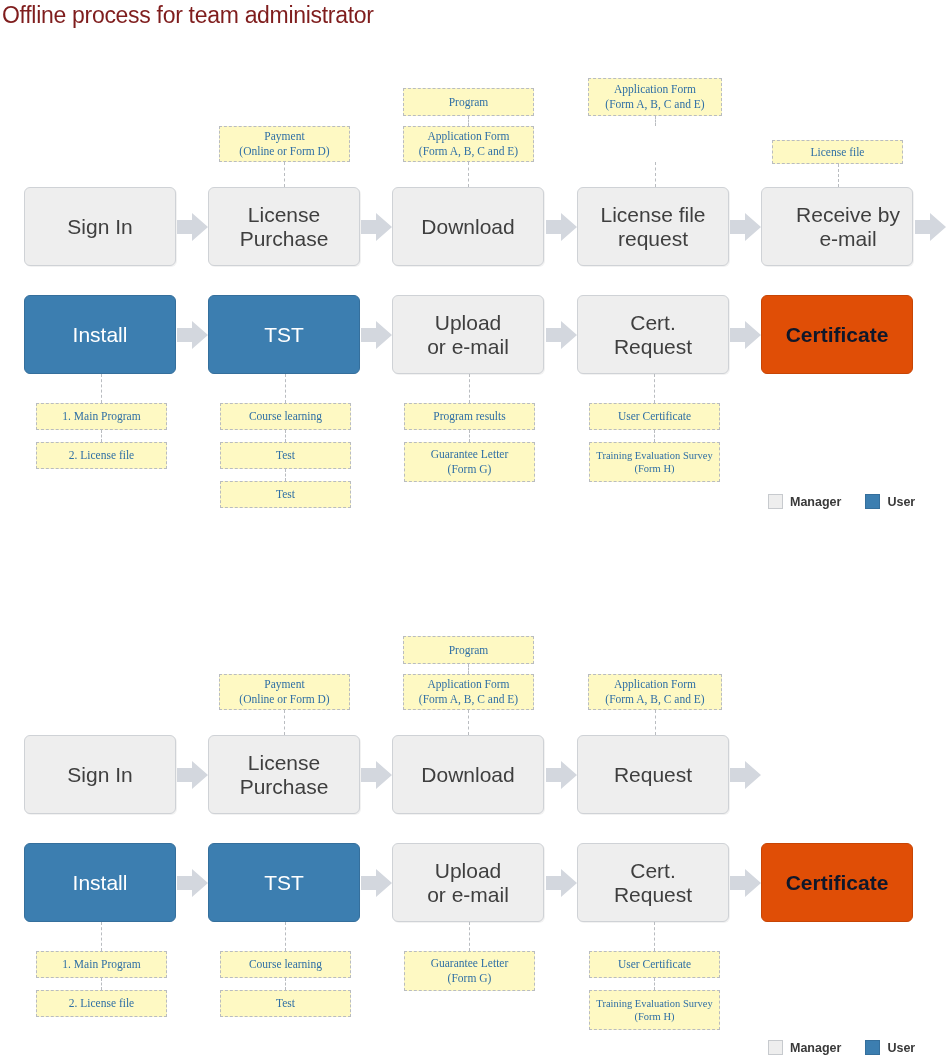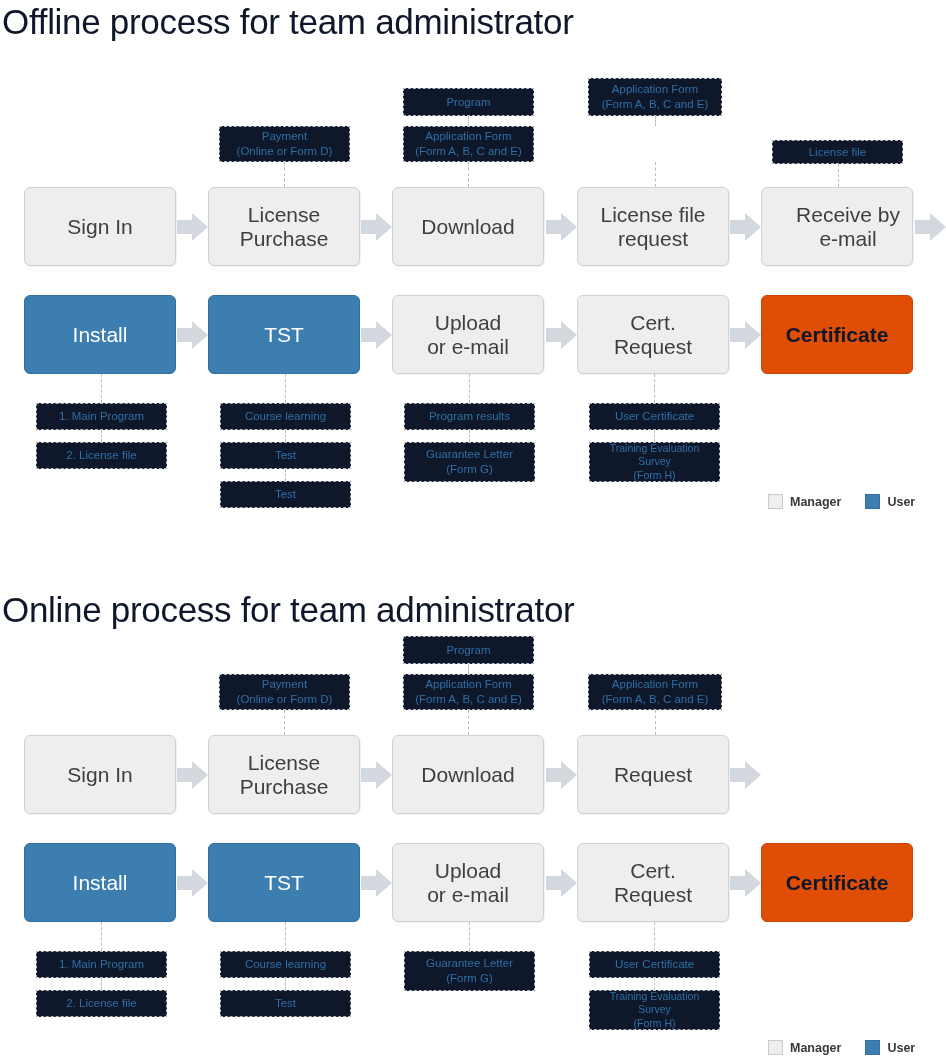--- a/index.html
+++ b/index.html
@@ -6,23 +6,23 @@
   html, body {
     width: 946px; height: 1059px;
     background: #ffffff;
     font-family: "Liberation Sans", sans-serif;
     overflow: hidden;
   }
   #page { position: relative; width: 946px; height: 1059px; }
 
   .section-title {
     position: absolute;
-    font-size: 35px;
+    font-size: 23px;
     font-weight: 400;
-    color: #0f172a;
+    color: #7f1d1d;
     letter-spacing: -0.3px;
     white-space: nowrap;
     font-family: "Liberation Sans", sans-serif;
   }
 
   
   .pbox {
     position: absolute;
     border-radius: 6px;
     display: flex;
@@ -50,29 +50,30 @@
     border: 1px solid #c74505;
     color: #0f172a;
     font-weight: bold;
   }
   .pbox .lbl { display: block; }
 
   
   .cbox {
     position: absolute;
     border: 1px dashed #b9bcc0;
-    background: #0f172a;
+    background: #fef9c3;
     color: #2f6fa5;
     font-size: 11.5px;
     line-height: 1.28;
     display: flex;
     align-items: center;
     justify-content: center;
     text-align: center;
     padding: 2px 4px;
+    font-family: Liberation Serif, serif;
   }
   .cbox.small { font-size: 10.5px; }
 
   
   .vline {
     position: absolute;
     width: 0;
     border-left: 1px dashed #b9bcc0;
   }
 
@@ -225,21 +226,20 @@
   <div class="cbox small" style="left:589px; top:442px; width:131px; height:40px;">Training Evaluation Survey<br>(Form H)</div>
 
   <div class="legend" style="left:768px; top:494px;">
     <span class="sw gray"></span>
     <span>Manager</span>
     <span class="gap"></span>
     <span class="sw blue"></span>
     <span>User</span>
   </div>
 
-  <div class="section-title" style="left:2px; top:590px;">Online process for team administrator</div>
 
   <div class="cbox" style="left:219px; top:674px; width:131px; height:36px;">Payment<br>(Online or Form D)</div>
   <div class="vline" style="left:284px; top:710px; height:25px;"></div>
 
   <div class="cbox" style="left:403px; top:636px; width:131px; height:28px;">Program</div>
   <div class="vline" style="left:468px; top:664px; height:10px;"></div>
   <div class="cbox" style="left:403px; top:674px; width:131px; height:36px;">Application Form<br>(Form A, B, C and E)</div>
   <div class="vline" style="left:468px; top:710px; height:25px;"></div>
 
   <div class="cbox" style="left:588px; top:674px; width:134px; height:36px;">Application Form<br>(Form A, B, C and E)</div>

